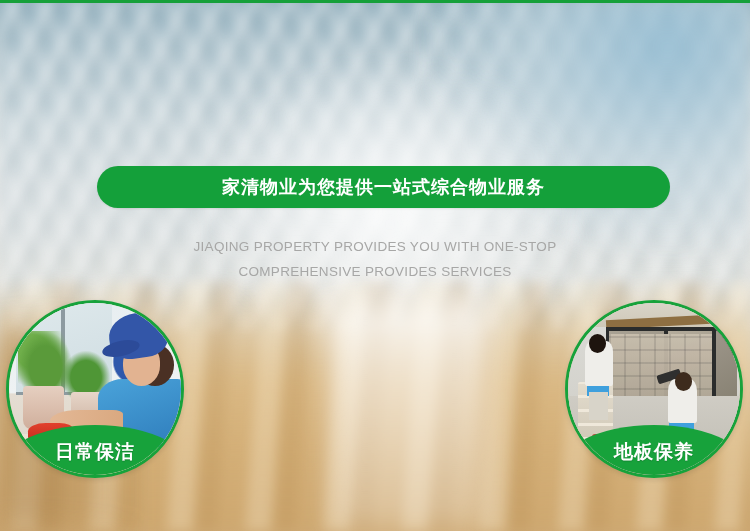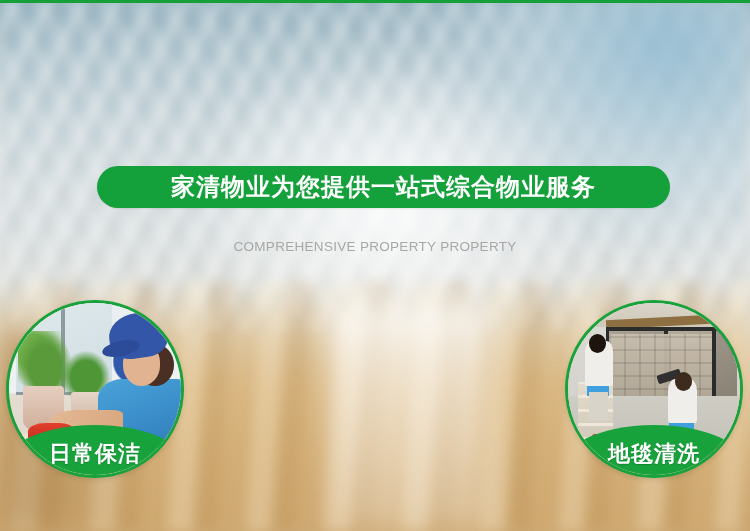--- a/index.html
+++ b/index.html
@@ -101,21 +101,21 @@
   }
 
   
   .pill{
     position:absolute;left:97px;top:166px;width:573px;height:42px;
     background:#14a03a;border-radius:21px;z-index:20;
     display:flex;align-items:center;justify-content:center;
     box-shadow:0 1px 2px rgba(0,0,0,0.08);
   }
   .pill-text{
-    color:#ffffff;font-size:24px;font-weight:bold;letter-spacing:1px;
+    color:#ffffff;font-size:18px;font-weight:bold;letter-spacing:1px;
     font-family:"DejaVu Sans","Liberation Sans",sans-serif;
     white-space:nowrap;
   }
 
   
   .sub{
     position:absolute;left:0;top:234px;width:750px;text-align:center;z-index:20;
     color:#a7a7a6;font-size:13.5px;letter-spacing:0.3px;line-height:25px;
     font-weight:normal;
   }
@@ -133,21 +133,21 @@
   .c2{left:193px;}
   .c3{left:383px;}
   .c4{left:565px;}
   .photo{position:absolute;inset:0;}
   .cap{
     position:absolute;left:-10%;bottom:-58px;width:120%;height:108px;
     background:#17a23b;border-radius:50%;
     display:flex;align-items:flex-start;justify-content:center;
   }
   .cap span{
-    margin-top:14px;color:#ffffff;font-size:22px;font-weight:bold;
+    margin-top:14px;color:#ffffff;font-size:19px;font-weight:bold;
     letter-spacing:1px;white-space:nowrap;
     font-family:"DejaVu Sans","Liberation Sans",sans-serif;
     text-shadow:0 1px 1px rgba(0,0,0,0.18);
   }
 
   
   .p1{
     background:
       radial-gradient(circle at 74% 34%, #2f58ab 0 13%, rgba(47,88,171,0) 14%),
       linear-gradient(to bottom, #e8eef1 0%, #eef2f3 52%, #e4ddd2 53%, #ded6c9 100%);
@@ -304,21 +304,22 @@
   <div class="bg-wood-glow"></div>
   <div class="bg-wood-dark"></div>
   <div class="top-rule"></div>
 
 
   <div class="pill">
     <span class="pill-text">家清物业为您提供一站式综合物业服务</span>
   </div>
 
   <div class="sub">
-    <div>COMPREHENSIVE PROPERTY PROPERTY</div>
+    <div>JIAQING PROPERTY PROVIDES YOU WITH ONE-STOP</div>
+    <div>COMPREHENSIVE PROVIDES SERVICES</div>
   </div>
 
   <div class="circles">
 
     <div class="circle c1">
       <div class="photo p1">
         <div class="win"></div>
           <div class="winbar"></div>
         <div class="leaf1"></div>
           <div class="leaf2"></div>
@@ -356,18 +357,18 @@
           <div class="m1-sh"></div>
           <div class="m1-hd"></div>
           <div class="m1-lg"></div>
         <div class="squee"></div>
         <div class="m2-lg"></div>
           <div class="m2-ap"></div>
           <div class="m2-sh"></div>
           <div class="m2-hd"></div>
       </div>
       <div class="cap">
-        <span>地毯清洗</span>
+        <span>地板保养</span>
       </div>
     </div>
 
   </div>
 </div>
 
 </body></html>

